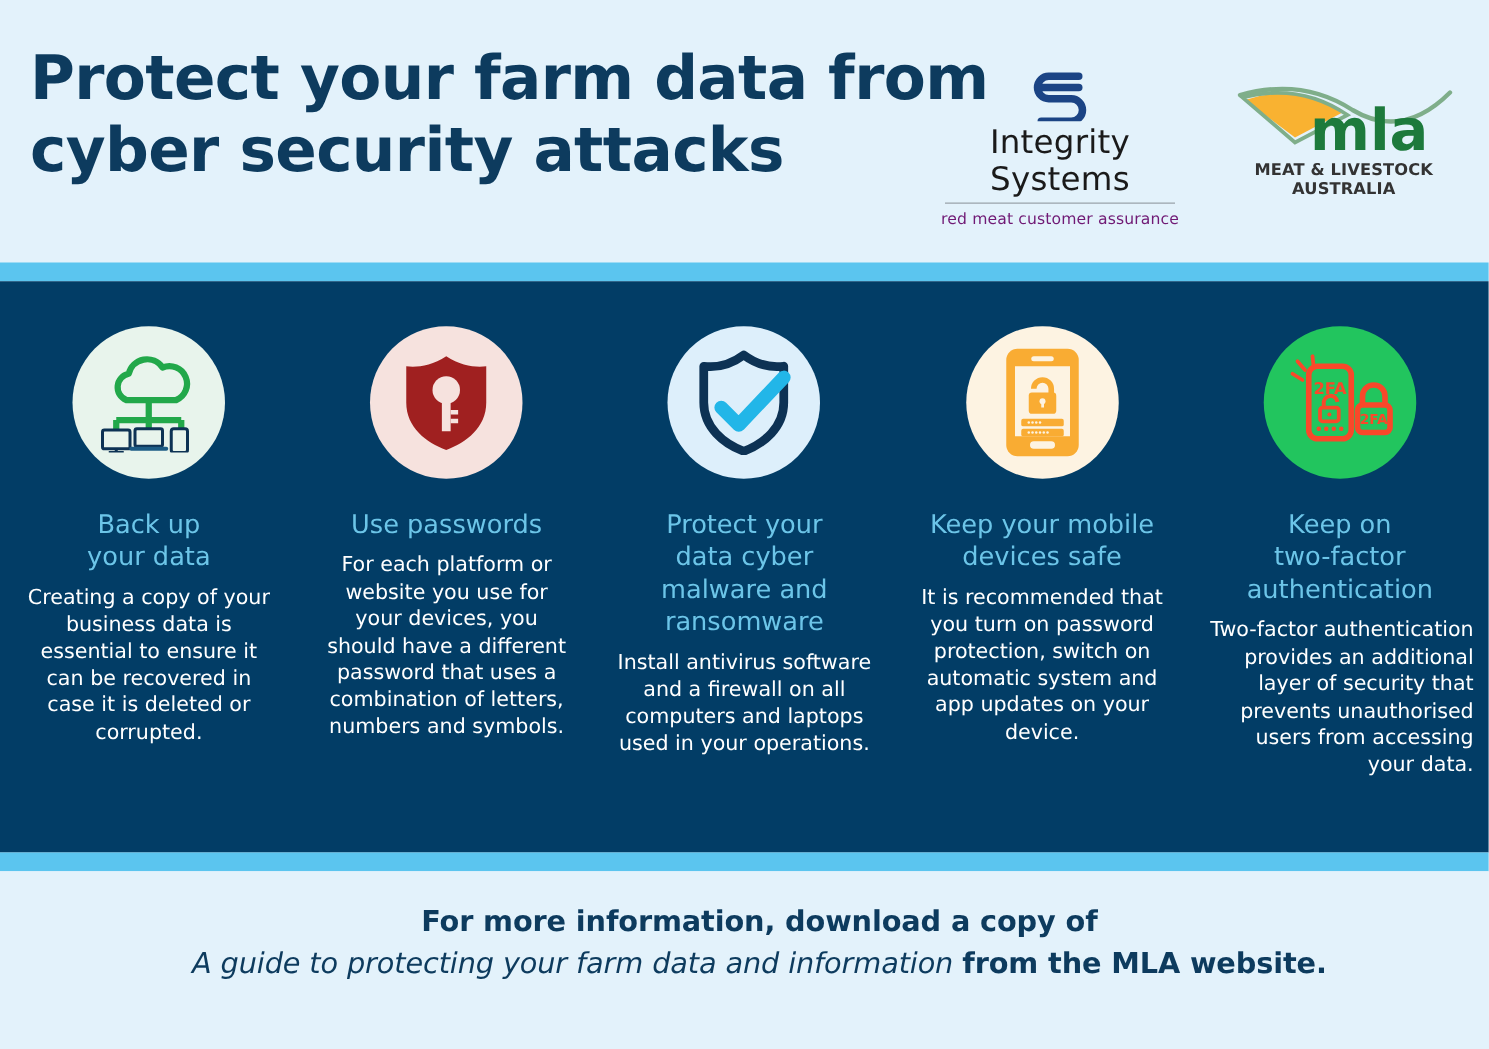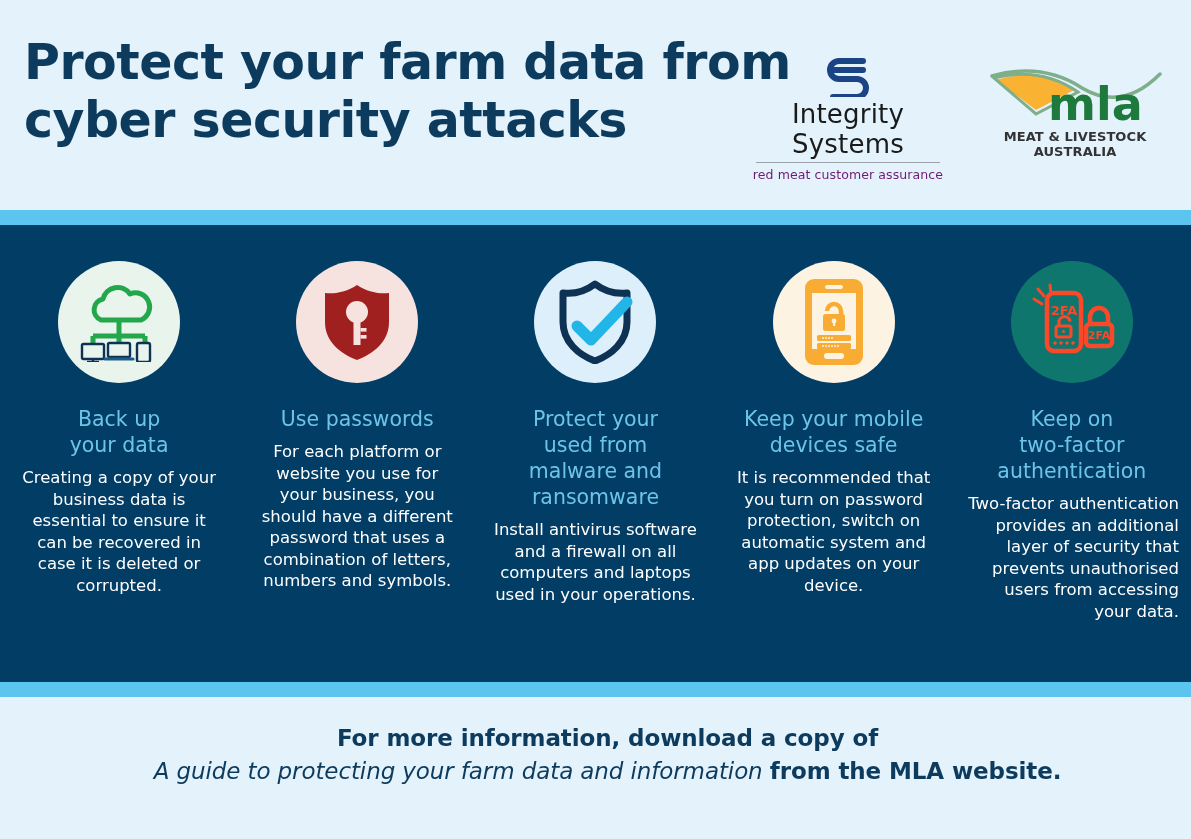--- a/index.html
+++ b/index.html
@@ -134,21 +134,21 @@
     margin: 36px auto 0 auto;
     border-radius: 50%;
     display: flex;
     align-items: center;
     justify-content: center;
   }
   .c1 .icon-wrap { background: #e8f4ec; }
   .c2 .icon-wrap { background: #f6e2de; }
   .c3 .icon-wrap { background: #ddeffb; }
   .c4 .icon-wrap { background: #fdf3e2; }
-  .c5 .icon-wrap { background: #0f766e; }
+  .c5 .icon-wrap { background: #22c55e; }
 
   .col-head {
     color: #6cc5e8;
     font-size: 20.5px;
     line-height: 26px;
     margin-top: 23px;
     font-weight: normal;
   }
   .col-body {
     color: #ffffff;
@@ -260,33 +260,33 @@
       <div class="icon-wrap">
         <svg width="76" height="80" viewBox="0 0 76 80">
           <path d="M38 3 C50 11 62 12 70 11 V40 C70 60 54 72 38 78 C22 72 6 60 6 40 V11 C14 12 26 11 38 3 Z" fill="#a02020"></path>
           <circle cx="38" cy="30" r="11" fill="#f6e2de"></circle>
           <rect x="34.5" y="33" width="7" height="30" fill="#f6e2de"></rect>
           <rect x="41.5" y="46" width="6" height="3.6" fill="#f6e2de"></rect>
           <rect x="41.5" y="53" width="6" height="3.6" fill="#f6e2de"></rect>
         </svg>
       </div>
       <div class="col-head">Use passwords</div>
-      <div class="col-body">For each platform or website you use for your business, you should have a different password that uses a combination of letters, numbers and symbols.</div>
+      <div class="col-body">For each platform or website you use for your devices, you should have a different password that uses a combination of letters, numbers and symbols.</div>
     </div>
 
     <div class="col c3">
       <div class="icon-wrap">
         <svg width="84" height="84" viewBox="0 0 84 84">
           <path d="M42 4 C54 13 66 14 74 13 V42 C74 62 58 75 42 81 C26 75 10 62 10 42 V13 C18 14 30 13 42 4 Z" fill="none" stroke="#0d3254" stroke-width="7" stroke-linejoin="round"></path>
           <path d="M24 46 L38 60 L74 22" fill="none" stroke="#22b6e8" stroke-width="11" stroke-linecap="round" stroke-linejoin="round"></path>
         </svg>
       </div>
       <div class="col-head">
         <span>Protect your</span><br>
-        <span>used from</span><br>
+        <span>data cyber</span><br>
         <span>malware and</span><br>
         <span>ransomware</span>
       </div>
       <div class="col-body">Install antivirus software and a firewall on all computers and laptops used in your operations.</div>
     </div>
 
     <div class="col c4">
       <div class="icon-wrap">
         <svg width="62" height="90" viewBox="0 0 62 90">
           <rect x="2" y="2" width="58" height="86" rx="9" fill="#f9ac33"></rect>

